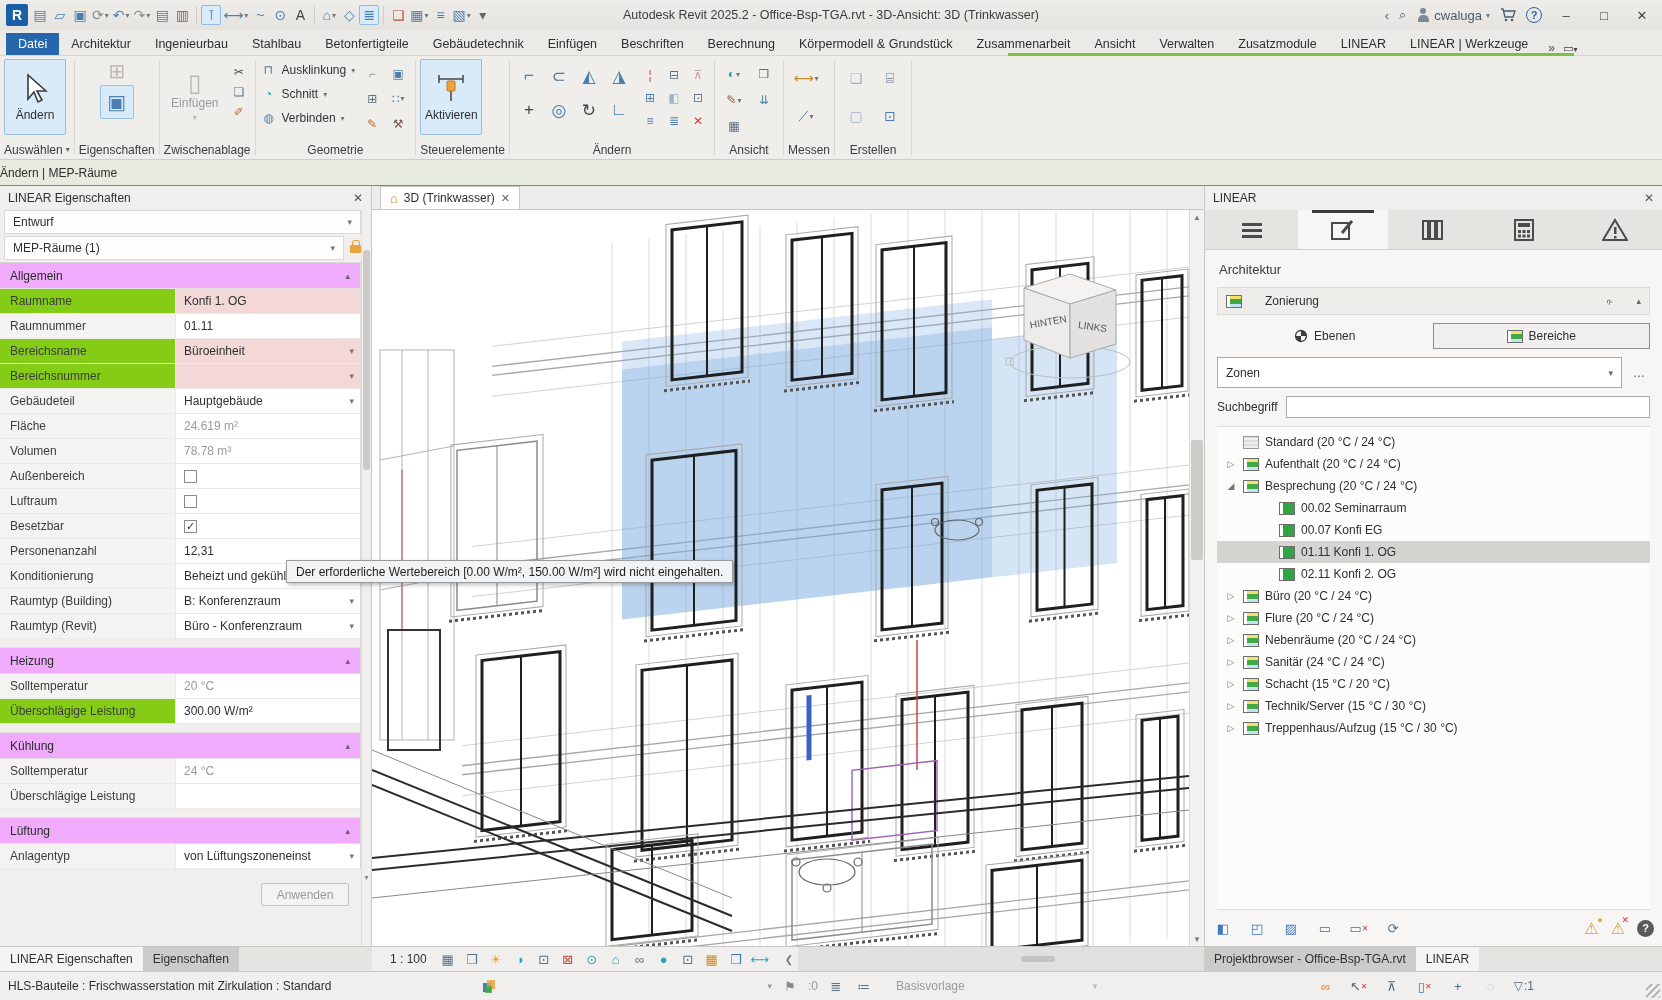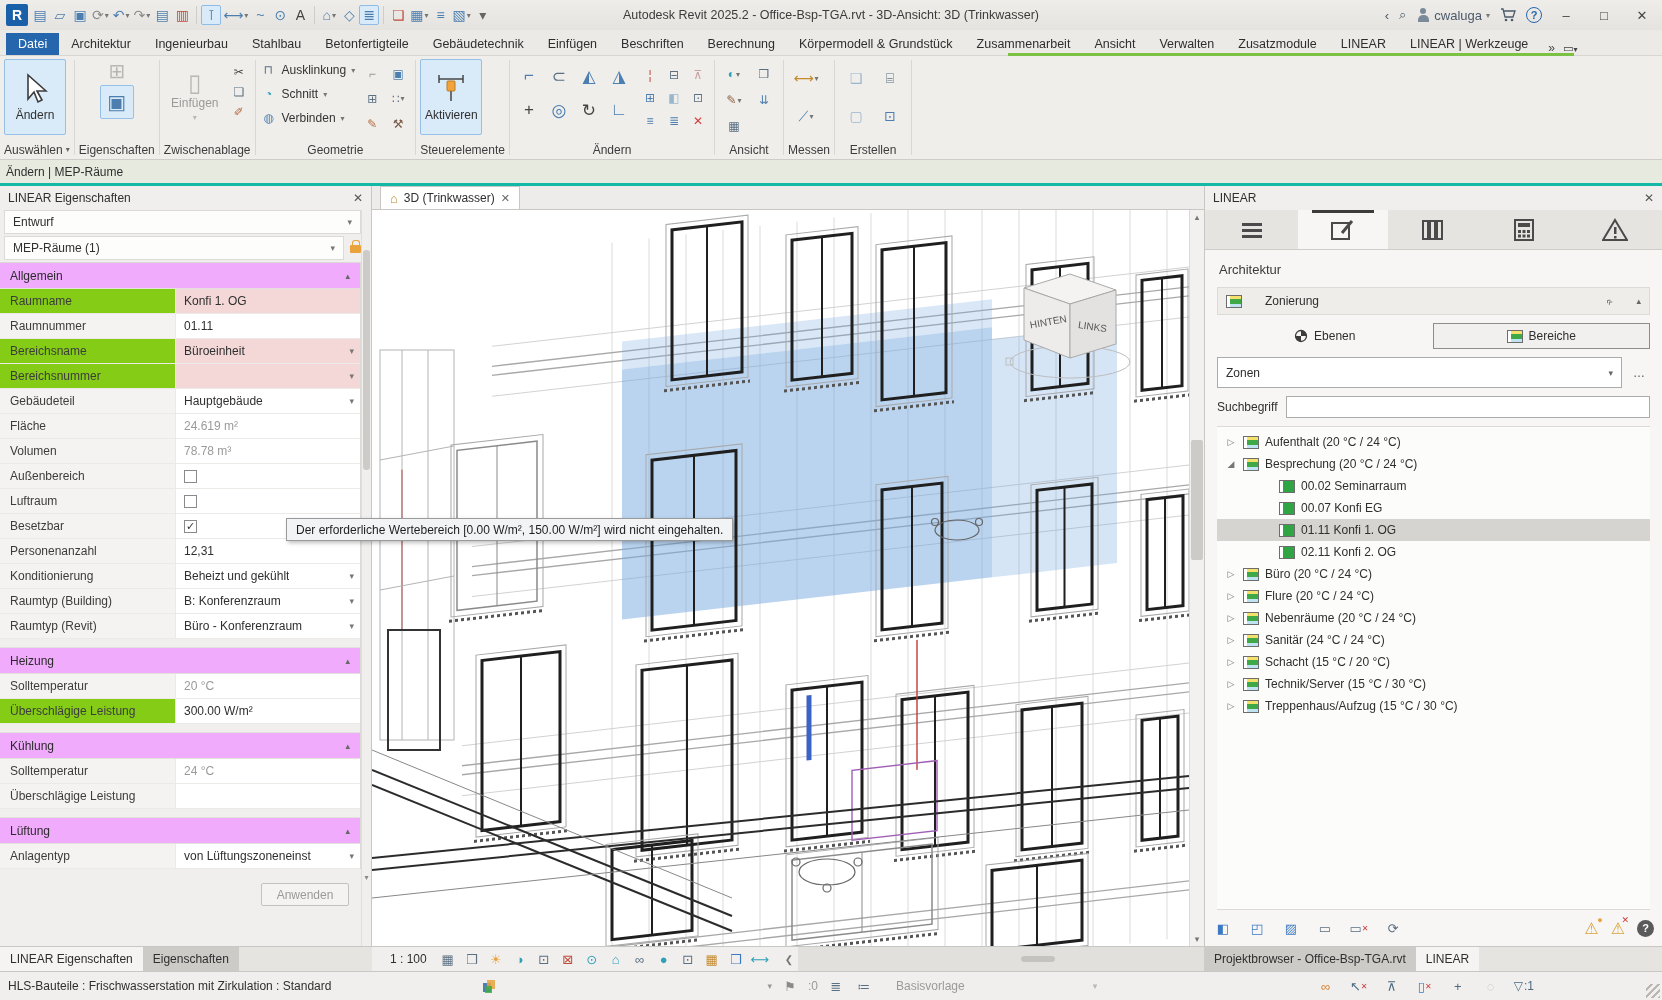--- a/index.html
+++ b/index.html
@@ -38,21 +38,21 @@
   .gi{display:inline-flex;align-items:center;justify-content:center;min-width:20px;height:20px;font-size:14px;color:#4C7FB0;}
   .gi.sm{min-width:18px;height:18px;font-size:12px;}
   .miniboxed{background:#D9EAF9;border:1px solid #96C0E8;border-radius:2px;}
   .vcol{display:flex;flex-direction:column;gap:2px;align-items:center;}
   .geo-row{display:flex;align-items:center;gap:4px;height:22px;font-size:12px;color:#333;}
   .modgrid{display:grid;grid-template-columns:repeat(4,30px);grid-auto-rows:34px;align-items:center;justify-items:center;}
   .modgrid .gi{font-size:17px;}
   .smallgrid{display:grid;grid-template-columns:repeat(3,24px);grid-auto-rows:23px;align-items:center;justify-items:center;}
 
   
-  #contextbar{position:absolute;left:0;top:160px;width:100%;height:26px;background:#E7EBDF;border-bottom:3px solid #14b8a6;display:flex;align-items:center;padding-left:6px;color:#2f2f2f;}
+  #contextbar{position:absolute;left:0;top:160px;width:100%;height:26px;background:#E7EBDF;border-bottom:1px solid #14b8a6;display:flex;align-items:center;padding-left:0;color:#2f2f2f;}
 
   
   #main{position:absolute;left:0;top:186px;width:100%;height:760px;display:flex;}
 
   
   #leftpanel{width:372px;background:#F0EFED;border-right:1px solid #C9C7C4;display:flex;flex-direction:column;position:relative;}
   .phead{height:24px;display:flex;align-items:center;padding:0 8px;color:#2f2f2f;background:#F0EFED;}
   .phead .x{margin-left:auto;color:#555;font-size:12px;}
   .combo-row{height:24px;margin:0 10px 2px 4px;background:#FDFDFC;border:1px solid #DCDAD6;display:flex;align-items:center;padding:0 8px;color:#2f2f2f;}
   .combo-row .chev{margin-left:auto;color:#777;font-size:9px;}
@@ -72,21 +72,21 @@
   .pval .pvchev{margin-left:auto;color:#777;font-size:9px;}
   .vtx{white-space:nowrap;overflow:hidden;}
   .cb{width:13px;height:13px;border:1px solid #8a8a8a;background:#fff;display:flex;align-items:center;justify-content:center;font-size:11px;color:#333;}
   #panel-rest{flex:1;background:#F0EFED;position:relative;}
   #applybtn{position:absolute;top:14px;right:22px;width:88px;height:23px;border:1px solid #C4C2BE;background:#F4F3F1;color:#9a9a9a;display:flex;align-items:center;justify-content:center;border-radius:2px;}
   #lscroll{position:absolute;right:0;top:24px;bottom:0;width:10px;background:#F0EFED;border-left:1px solid #E0DEDA;}
   #lscroll .thumb{position:absolute;left:1px;width:7px;top:40px;height:220px;background:#CDCBC8;border-radius:3px;}
   #lscroll .dn{position:absolute;bottom:64px;left:0;width:9px;text-align:center;color:#888;font-size:8px;}
 
   
-  #tooltip{position:absolute;left:286px;top:518px;height:23px;background:#F2F3F5;border:1px solid #9a9a9a;box-shadow:2px 2px 4px rgba(0,0,0,.25);display:flex;align-items:center;padding:0 9px;color:#1e1e1e;white-space:nowrap;z-index:30;}
+  #tooltip{position:absolute;left:286px;top:560px;height:23px;background:#F2F3F5;border:1px solid #9a9a9a;box-shadow:2px 2px 4px rgba(0,0,0,.25);display:flex;align-items:center;padding:0 9px;color:#1e1e1e;white-space:nowrap;z-index:30;}
 
   
   #viewport{flex:1;position:relative;background:#EDECEA;}
   #viewtabs{position:absolute;left:0;top:0;right:0;height:24px;background:#EDECEA;border-bottom:1px solid #C9C7C4;display:flex;align-items:flex-end;padding-left:8px;}
   .vtab{height:23px;background:#fff;border:1px solid #C9C7C4;border-bottom:none;display:flex;align-items:center;gap:6px;padding:0 9px;color:#2f2f2f;}
   .vtab .x{color:#666;font-size:11px;}
   .vticon{color:#C58A2C;font-size:13px;}
   #vcanvas{position:absolute;left:0;top:24px;right:15px;bottom:0;background:#fff;overflow:hidden;}
   #vscroll{position:absolute;right:0;top:24px;bottom:0;width:15px;background:#F2F1EF;border-left:1px solid #DCDAD6;}
   #vscroll .ar{position:absolute;left:0;width:14px;text-align:center;color:#777;font-size:9px;}
@@ -979,20 +979,25 @@
             <span class="chev">▾</span>
           </div>
           <div id="zonesmore">…</div>
         </div>
         <div id="searchrow">
           <label>Suchbegriff</label>
           <input id="searchinput" value="" style="">
         </div>
         <div id="tree">
             <div class="trow" style="padding-left: 8px;">
+              <span class="texp"></span>
+              <span class="tico std"></span>
+              <span>Standard (20 °C / 24 °C)</span>
+            </div>
+            <div class="trow" style="padding-left: 8px;">
               <span class="texp">▷</span>
               <span class="tico zone"></span>
               <span>Aufenthalt (20 °C / 24 °C)</span>
             </div>
             <div class="trow" style="padding-left: 8px;">
               <span class="texp">◢</span>
               <span class="tico zone"></span>
               <span>Besprechung (20 °C / 24 °C)</span>
             </div>
             <div class="trow" style="padding-left: 44px;">

